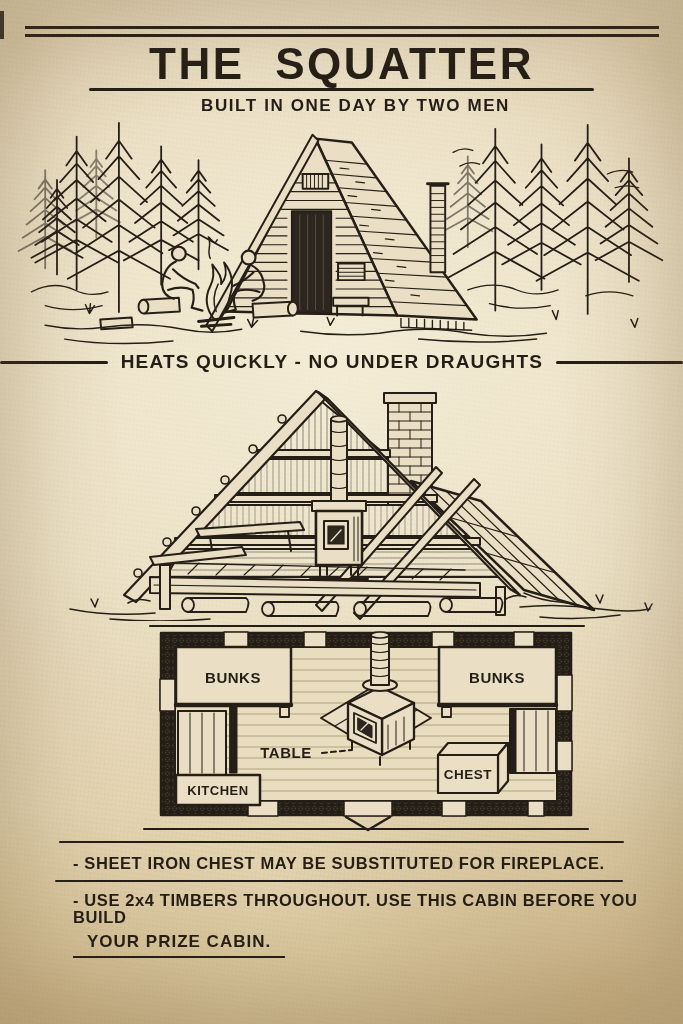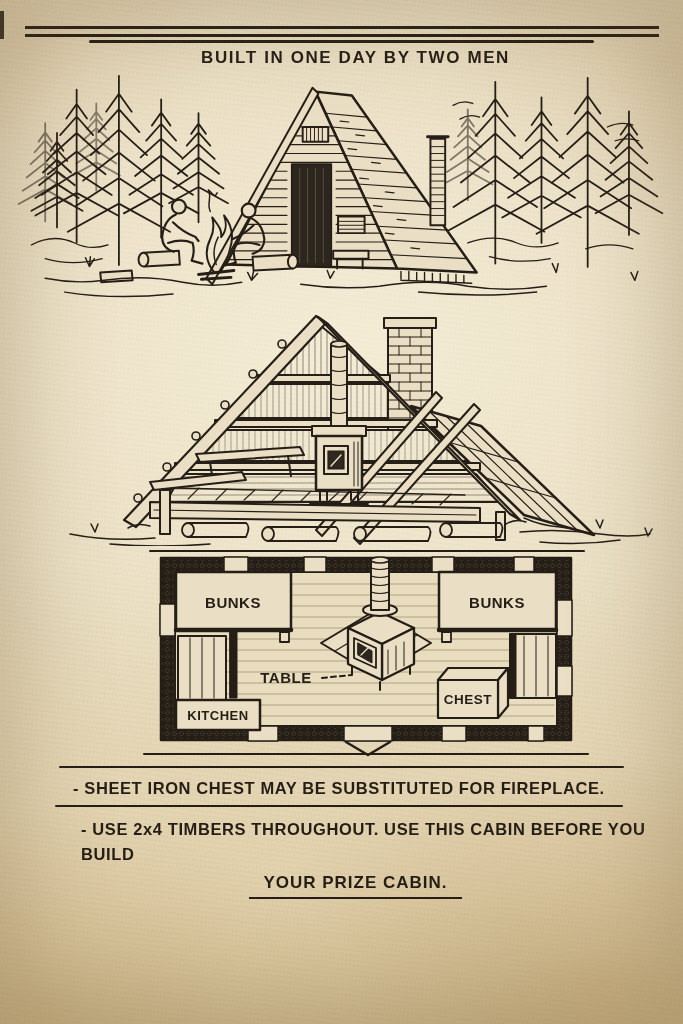--- a/index.html
+++ b/index.html
@@ -34,31 +34,32 @@
   .dash{height:3px;background:#241e16;border-radius:2px;}
   .d1-l{width:112px;} .d1-r{width:132px;}
   .d2-l{width:225px;} .d2-r{width:228px;}
   .divider2{margin-top:10px;}
   .plan-wrap{margin-top:2px;text-align:center;padding-left:48px;}
   .rule-a{border:none;border-top:2.5px solid #241e16;width:565px;margin:4px auto 0;border-radius:2px;}
   .notes{margin:12px 0 0 73px;font-weight:700;font-size:16.5px;letter-spacing:.6px;}
   .note{line-height:17px;}
   .note + .note{margin-top:10px;}
   .rule-b{border:none;border-top:2.2px solid #241e16;width:568px;margin:8px 0 0 -18px;border-radius:2px;}
-  .note-c{margin-top:10px;line-height:25px;margin-left:8px;}
-  .prize-row{margin-top:6px;width:565px;text-align:center;}
+  .note-c{margin-top:10px;line-height:17px;}
+  .prize-row{margin-top:6px;width:565px;text-align:left;}
   .prize{display:inline-block;font-size:17px;letter-spacing:1px;border-bottom:2.5px solid #241e16;padding:0 14px 4px;}
   svg text{font-family:"Liberation Sans",sans-serif;font-weight:700;fill:#241e16;stroke:none;letter-spacing:.5px;}
 </style>
 </head>
 <body>
 
 <div class="poster">
   <div class="scan-mark"></div>
   <div class="top-rule"></div>
+  <h1 class="title">THE SQUATTER</h1>
   <div class="title-underline"></div>
   <div class="subtitle">BUILT IN ONE DAY BY TWO MEN</div>
 
   <svg class="scene" width="683" height="228" viewBox="0 0 683 232" fill="none" stroke="#261f17" stroke-width="2" stroke-linecap="round" stroke-linejoin="round">
     <defs>
       <path id="pine" vector-effect="non-scaling-stroke" stroke-width="1.8" d="M0 0 L0 74 M0 7 L-5 14 M0 7 L5 14 M0 13 L-8 22 M0 13 L8 22 M0 21 L-11 31 M0 21 L11 31 M0 30 L-14 41 M0 30 L14 41 M0 40 L-17 51 M0 40 L17 51 M0 50 L-20 61 M0 50 L20 61"></path>
     </defs>
     <g>
       <use href="#pine" transform="translate(40,54) scale(1.35)" opacity=".55"></use>
       <use href="#pine" transform="translate(92,34) scale(1.2)" opacity=".5"></use>
@@ -119,20 +120,25 @@
         <path stroke-width="1.5" d="M208 144 C204 136 210 130 206 122 C211 126 212 131 215 125"></path>
         <path stroke-width="3" d="M196 208 L232 204 M199 213 L229 211"></path>
       </g>
     </g>
     <g stroke-width="1.5">
       <path d="M40 212 q30 6 60 2 q40 -6 80 2 q30 6 60 0 M300 218 q40 6 80 2 q50 -8 90 0 q40 6 80 0 M60 226 q50 8 110 2 M420 226 q60 6 120 0"></path>
       <path d="M85 200 l-4 -9 M85 200 l1 -10 M85 200 l5 -8 M250 214 l-4 -8 M250 214 l2 -9 M250 214 l6 -7 M560 206 l-4 -9 M560 206 l2 -9 M640 214 l-4 -8 M640 214 l3 -9 M330 212 l-3 -8 M330 212 l4 -7"></path>
     </g>
   </svg>
 
+  <div class="divider">
+    <span class="dash d1-l"></span>
+    <span class="cap">HEATS QUICKLY - NO UNDER DRAUGHTS</span>
+    <span class="dash d1-r"></span>
+  </div>
 
   <svg class="scene" style="margin-top:8px" width="683" height="240" viewBox="0 0 683 240" fill="none" stroke="#261f17" stroke-width="2" stroke-linecap="round" stroke-linejoin="round">
     <defs>
       <pattern id="rh" width="6" height="6" patternUnits="userSpaceOnUse">
         <path d="M3 0 V6" stroke="#3a332a" stroke-width="1"></path>
       </pattern>
       <pattern id="rhH" width="6" height="6" patternUnits="userSpaceOnUse">
         <path d="M0 3 H6" stroke="#3a332a" stroke-width="1"></path>
       </pattern>
     </defs>

